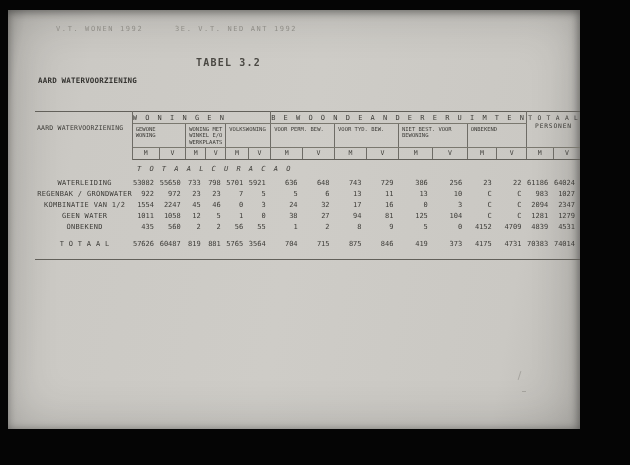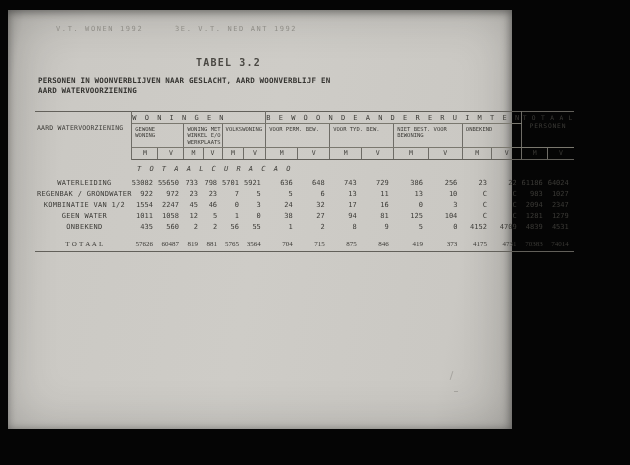--- a/index.html
+++ b/index.html
@@ -2,21 +2,21 @@
 <html><head>
 <meta charset="utf-8">
 <style>
   html,body{margin:0;padding:0;}
   body{
     width:630px;height:465px;position:relative;overflow:hidden;
     background:#050505;
     font-family:"DejaVu Sans Mono","Liberation Mono",monospace;
   }
   .page{
-    position:absolute;left:8px;top:10px;width:504px;height:419px;
+    position:absolute;left:8px;top:10px;width:572px;height:419px;
     background:linear-gradient(100deg,#aeaca7 0%,#c3c1bc 3%,#cbc9c4 14%,#ceccc7 50%,#cac8c3 86%,#bcbab5 100%);
     box-shadow:inset 0 0 50px rgba(0,0,0,0.20), inset 0 3px 8px rgba(0,0,0,0.28), inset -3px 0 9px rgba(0,0,0,0.22);
   }
   .top-note{
     position:absolute;left:48px;top:15px;font-size:7px;color:#8f8d87;
     letter-spacing:1.6px;white-space:nowrap;
   }
   .top-note .right{margin-left:26px;}
   .tabel-label{
     position:absolute;left:188px;top:47px;font-size:10px;font-weight:bold;
@@ -55,21 +55,21 @@
     text-align:center;font-size:6.5px;padding:1px 0 2px 0;
     border-bottom:1px solid #62605a;
   }
   tbody td.rowlabel{
     text-align:center;padding:1.5px 0 1.5px 2px;letter-spacing:0.3px;white-space:nowrap;
   }
   tbody td.num{text-align:right;padding:1.5px 5px 1.5px 0;white-space:nowrap;}
   tbody tr.section td{
     padding:5px 0 4px 102px;letter-spacing:2px;white-space:nowrap;font-style:italic;
   }
-  tbody tr.em td{padding-top:8px;padding-bottom:3px;border-bottom:1px solid #62605a;font-family:Liberation Serif, serif;}
+  tbody tr.em td{padding-top:8px;padding-bottom:11px;border-bottom:1px solid #62605a;}
   .stray-marks{
     position:absolute;right:52px;bottom:28px;width:14px;height:30px;opacity:0.28;
   }
   .stray-marks::before{
     content:"";position:absolute;left:5px;top:0;width:1px;height:9px;
     background:#55534e;transform:rotate(18deg);
   }
   .stray-marks::after{
     content:"";position:absolute;left:8px;top:20px;width:4px;height:1px;background:#55534e;
   }
@@ -80,21 +80,20 @@
 <div class="page">
 
   <div class="top-note">
     <span>V.T. WONEN 1992</span>
     <span class="right">3E. V.T. NED ANT 1992</span>
   </div>
 
   <div class="tabel-label">TABEL 3.2</div>
 
   <div class="doc-title">
-    <div>PERSONEN IN WOONVERBLIJVEN NAAR GESLACHT, AARD WOONVERBLIJF EN</div>
     <div>AARD WATERVOORZIENING</div>
   </div>
 
   <div class="table-wrap">
     <table>
       <colgroup>
         <col style="width:100px">
         <col style="width:31px">
           <col style="width:31px">
         <col style="width:26px">

